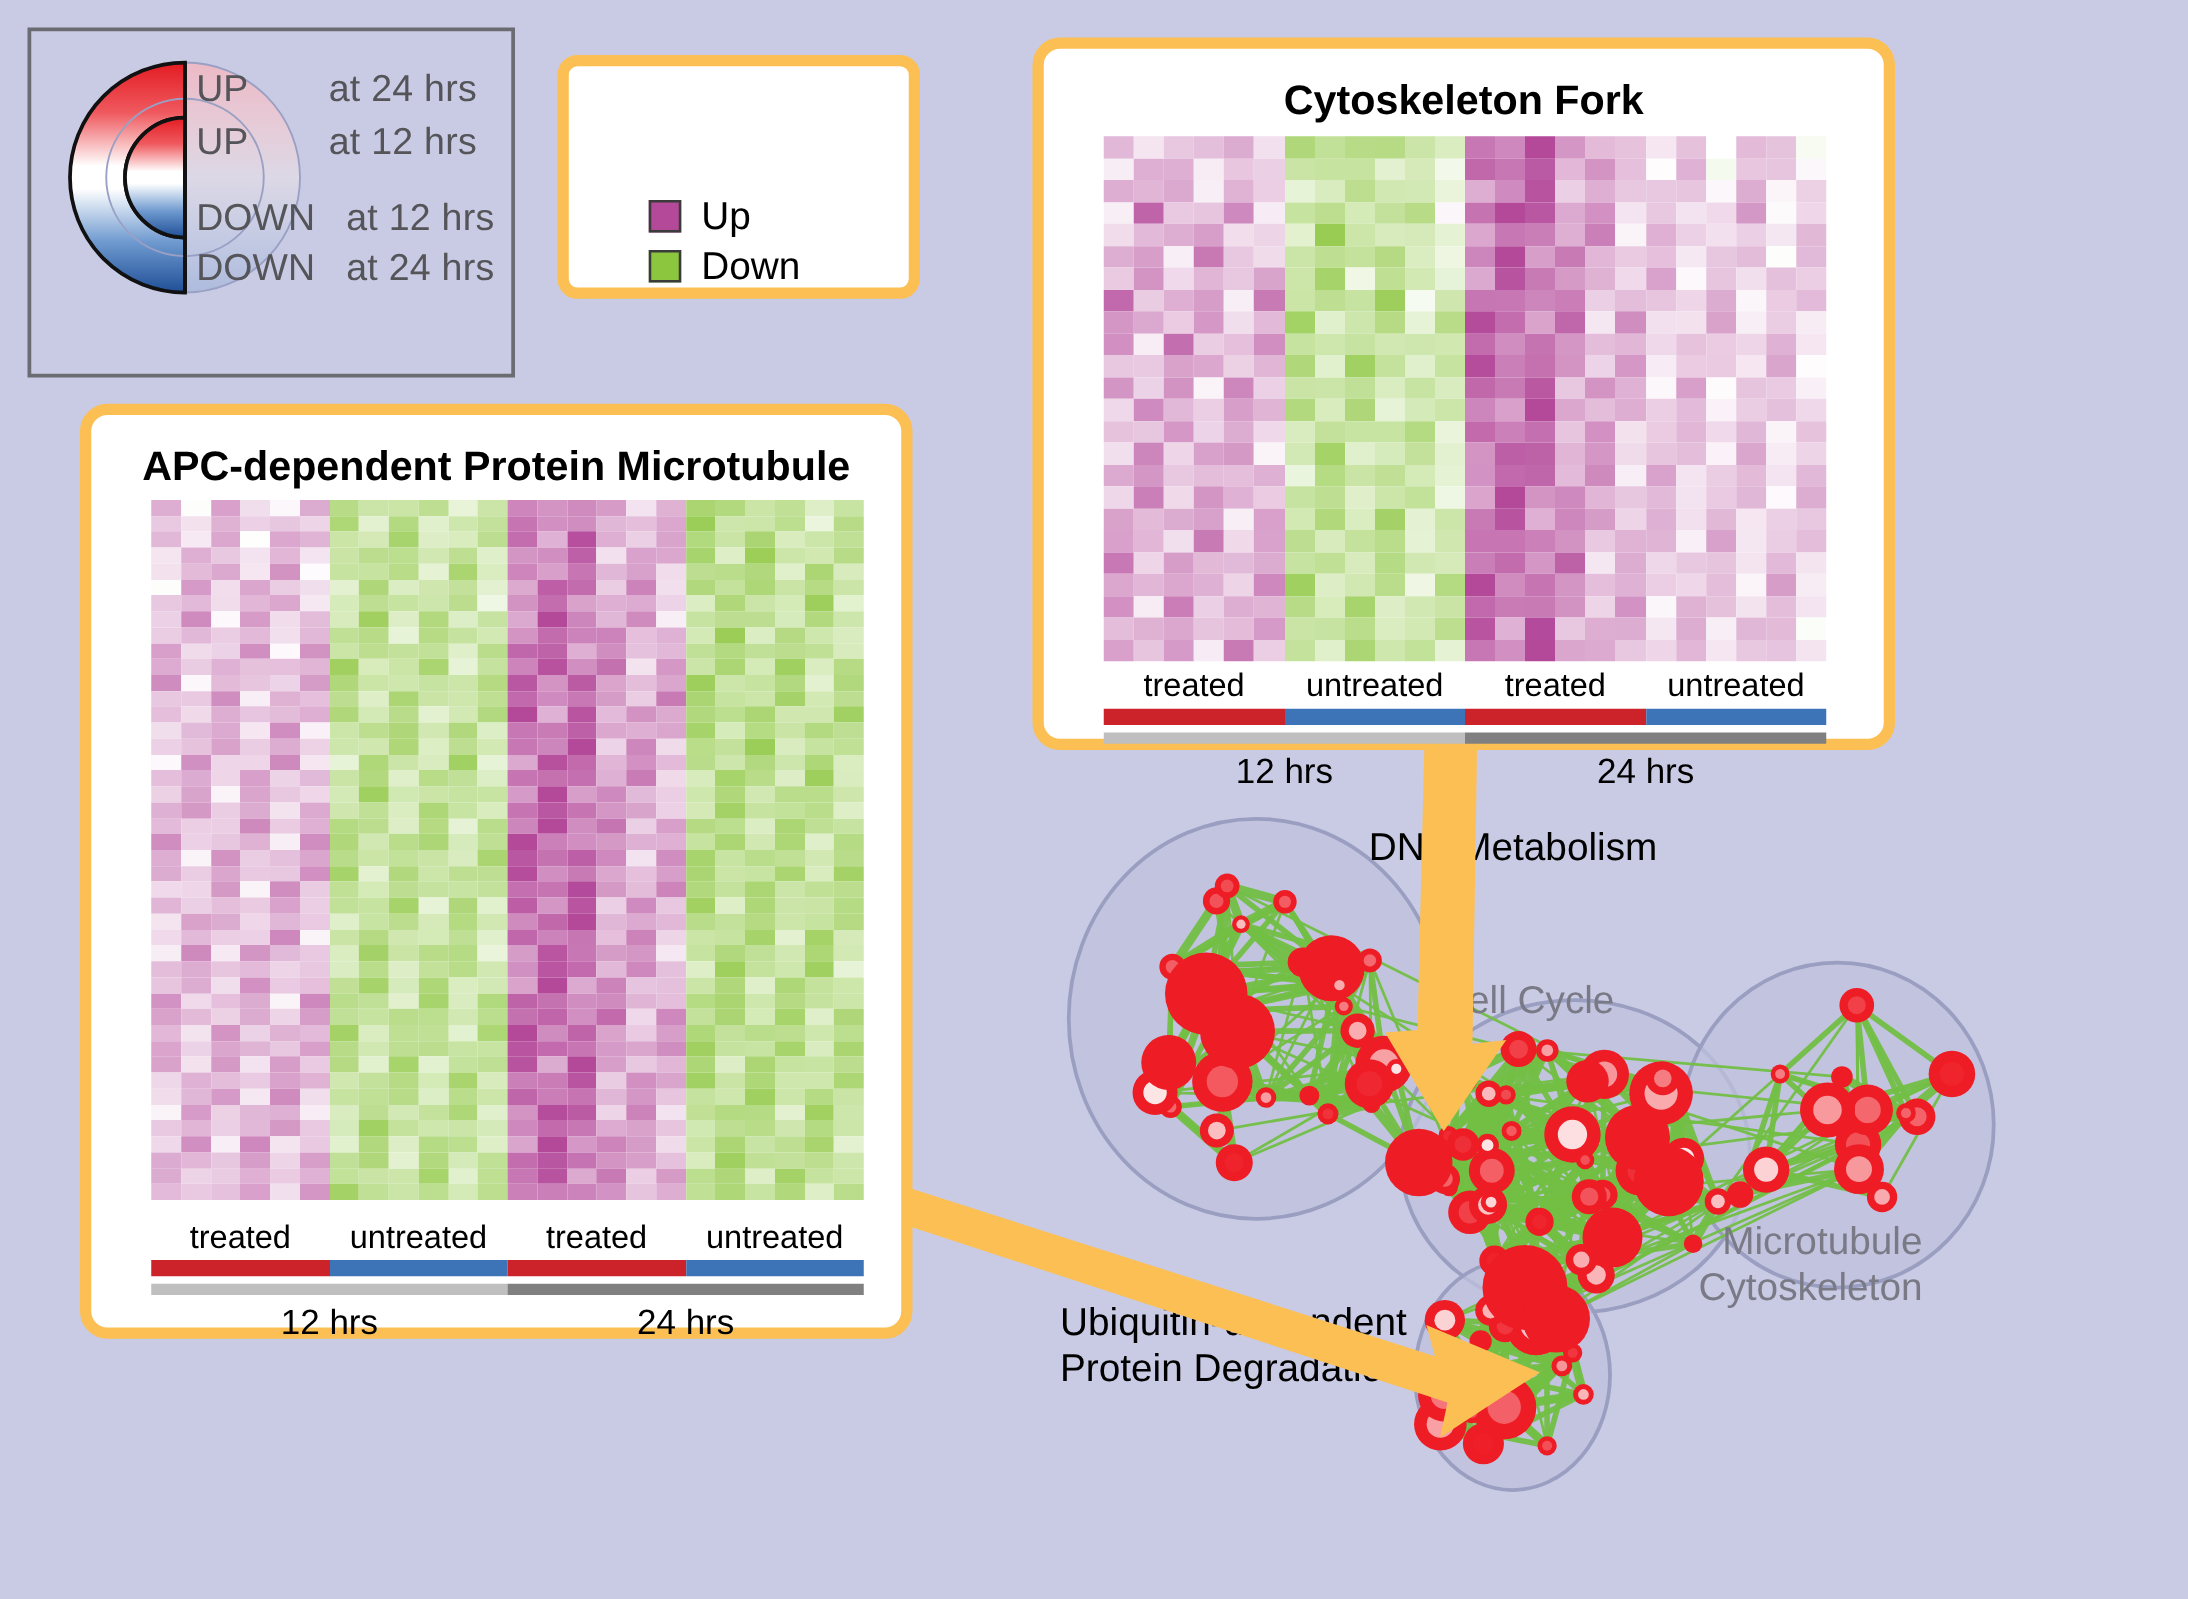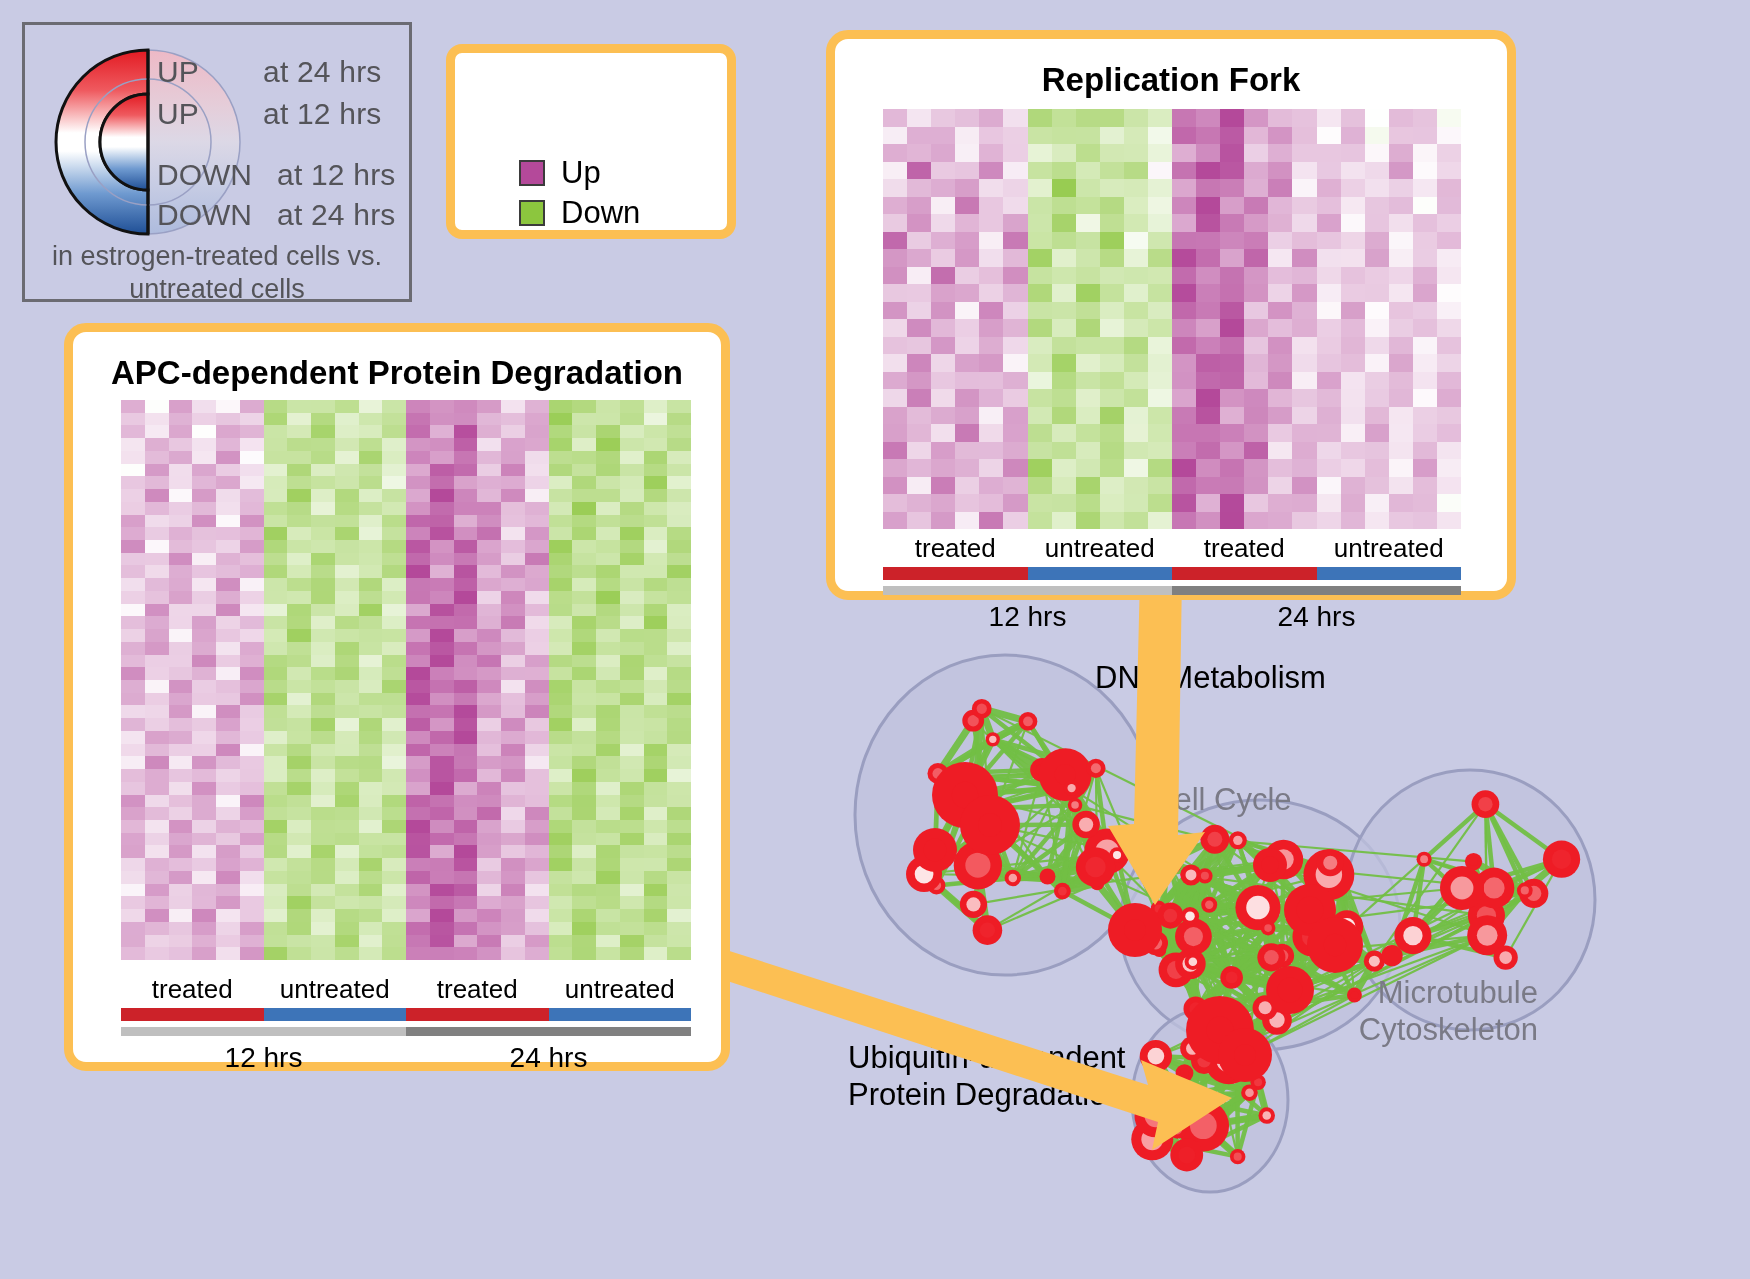--- a/index.html
+++ b/index.html
@@ -107,22 +107,20 @@
 
     <div class="legend-dir" style="left:132px;top:72px;">UP</div>
     <div class="legend-row" style="left:238px;top:72px;">at 12 hrs</div>
 
     <div class="legend-dir" style="left:132px;top:133px;">DOWN</div>
     <div class="legend-row" style="left:252px;top:133px;">at 12 hrs</div>
 
     <div class="legend-dir" style="left:132px;top:173px;">DOWN</div>
     <div class="legend-row" style="left:252px;top:173px;">at 24 hrs</div>
 
-    <div id="legend-foot">in estrogen-treated cells
-vs. untreated cells</div>
   </div>
 
   <div id="key-box">
     <div class="key-item" style="left:64px;top:104px;">
       <span class="key-swatch" id="sw-up" style="background: rgb(180, 73, 154);"></span>
       <span class="key-label">Up</span>
     </div>
     <div class="key-item" style="left:64px;top:144px;">
       <span class="key-swatch" id="sw-down" style="background: rgb(140, 198, 62);"></span>
       <span class="key-label">Down</span>
@@ -130,21 +128,21 @@
   </div>
 
   <svg class="stage" style="z-index:1;">
 
     <polygon points="1140,575 1182,575 1178,835 1205,832 1155,905 1108,826 1134,824" fill="#fcbf53"></polygon>
 
     <polygon points="720,948 1148,1085 1141,1060 1232,1098 1152,1150 1158,1122 712,976" fill="#fcbf53"></polygon>
   </svg>
 
   <div class="panel" id="panel-rf" style="left:826px;top:30px;width:690px;height:570px;z-index:3;">
-    <div class="panel-title" style="top:22px;">Replication Fork</div>
+    <div class="panel-title" style="top:22px;">Cytoskeleton Fork</div>
 
     <div class="heat" id="heat-rf" style="left: 48px; top: 70px; width: 578px; height: 420px; grid-template-columns: repeat(24, 1fr); grid-template-rows: repeat(24, 1fr);">
         <i style="background:rgb(226,184,216)"></i>
         <i style="background:rgb(244,229,241)"></i>
         <i style="background:rgb(232,200,224)"></i>
         <i style="background:rgb(228,191,219)"></i>
         <i style="background:rgb(220,171,208)"></i>
         <i style="background:rgb(242,224,238)"></i>
         <i style="background:rgb(176,216,123)"></i>
         <i style="background:rgb(194,225,152)"></i>
@@ -734,21 +732,21 @@
         <i style="background:#bfbfbf"></i>
         <i style="background:#808080"></i>
       </div>
     <div class="time-labels" id="time-lbl-rf" style="left:48px;top:562px;width:578px;">
         <span>12 hrs</span>
         <span>24 hrs</span>
       </div>
   </div>
 
   <div class="panel" id="panel-apc" style="left:64px;top:323px;width:666px;height:748px;z-index:3;">
-    <div class="panel-title" style="top:22px;">APC-dependent Protein Degradation</div>
+    <div class="panel-title" style="top:22px;">APC-dependent Protein Microtubule</div>
 
     <div class="heat" id="heat-apc" style="left: 48px; top: 68px; width: 570px; height: 560px; grid-template-columns: repeat(24, 1fr); grid-template-rows: repeat(44, 1fr);">
         <i style="background:rgb(222,174,210)"></i>
         <i style="background:rgb(253,254,252)"></i>
         <i style="background:rgb(216,160,202)"></i>
         <i style="background:rgb(241,222,237)"></i>
         <i style="background:rgb(252,247,250)"></i>
         <i style="background:rgb(220,171,208)"></i>
         <i style="background:rgb(183,219,134)"></i>
         <i style="background:rgb(202,229,167)"></i>

